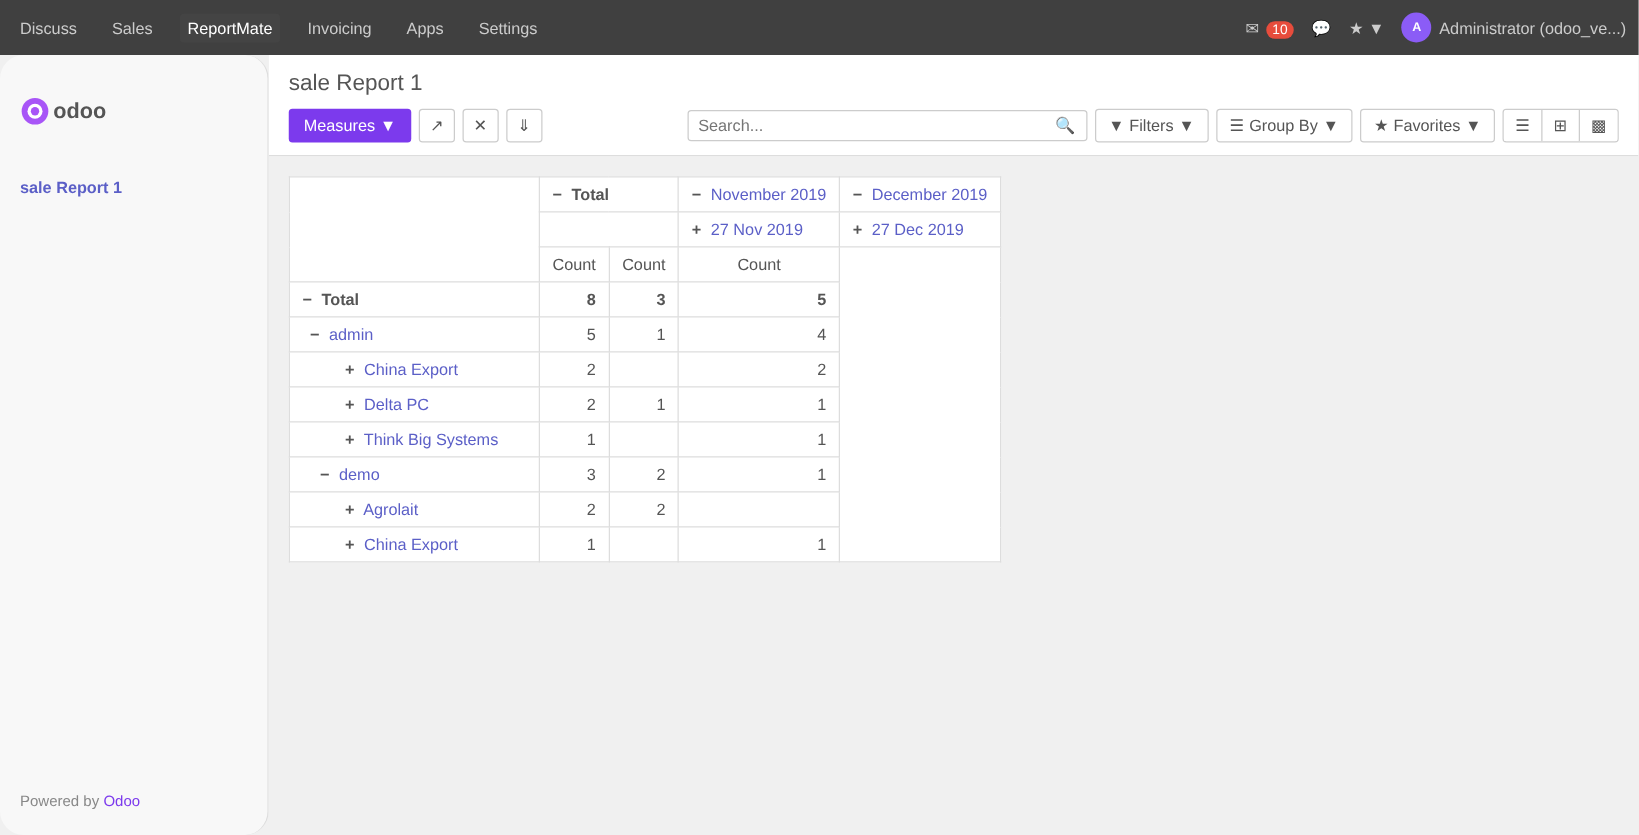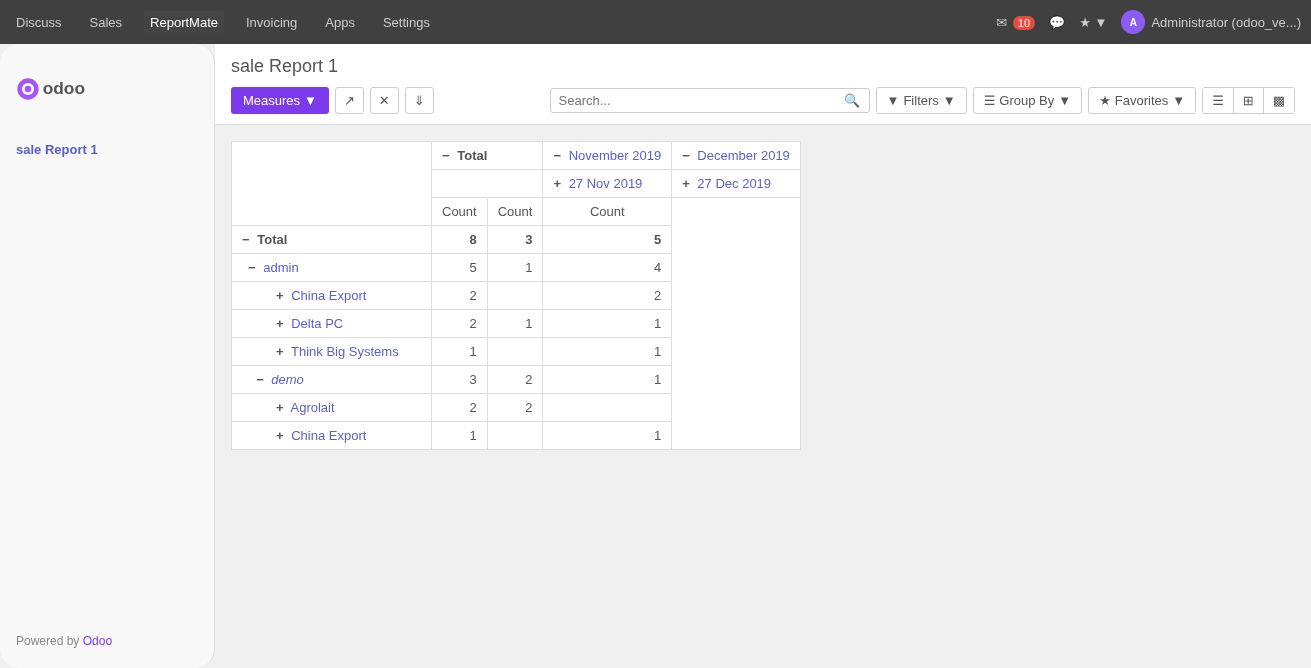--- a/index.html
+++ b/index.html
@@ -398,21 +398,21 @@
             <td style="padding-left: 44px;">
               <span class="expand-btn">+</span>
               <span class="row-link">Think Big Systems</span>
             </td>
             <td class="num">1</td>
             <td class="num"></td>
             <td class="num">1</td>
           </tr>
 
           <tr>
-            <td style="padding-left: 24px; font-style: italic;">
+            <td style="padding-left: 24px;">
               <span class="minus-icon">−</span>
               <span class="row-link">demo</span>
             </td>
             <td class="num">3</td>
             <td class="num">2</td>
             <td class="num">1</td>
           </tr>
 
           <tr>
             <td style="padding-left: 44px;">

